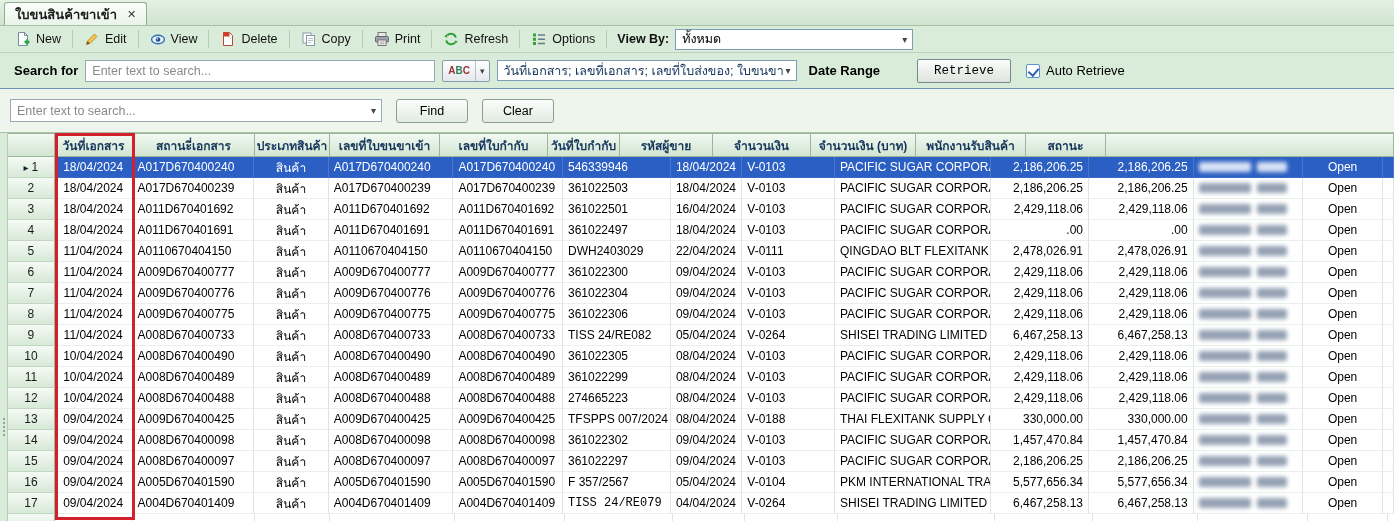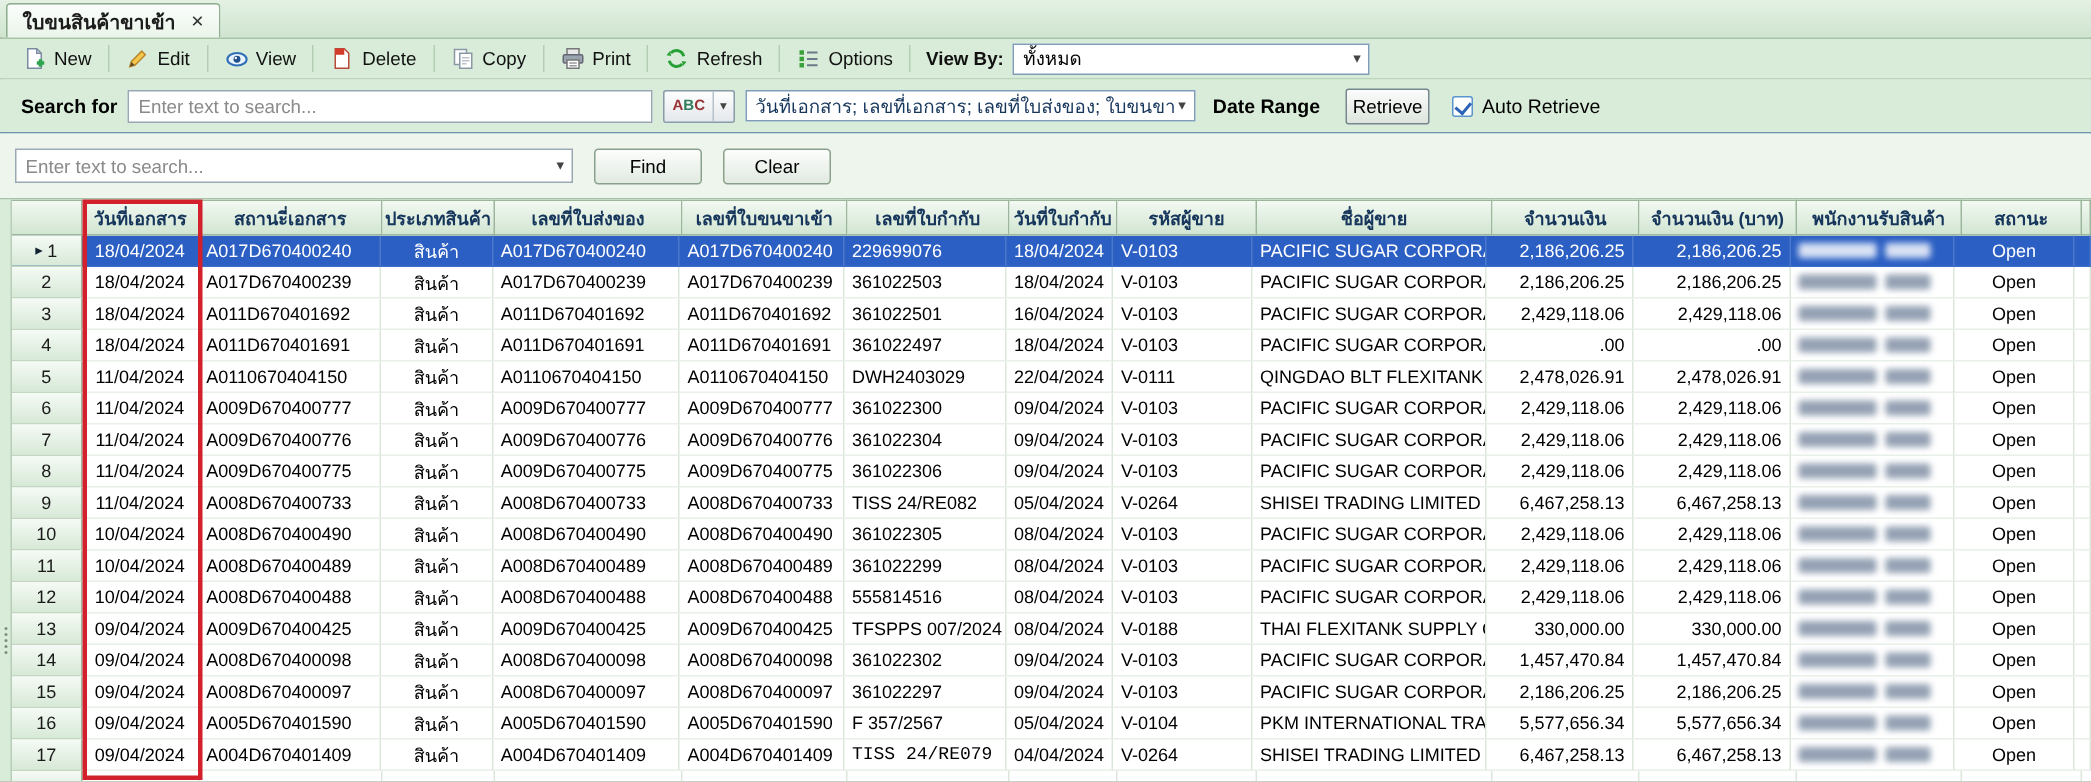--- a/index.html
+++ b/index.html
@@ -48,21 +48,21 @@
   .splitbtn .arr { display:flex; align-items:center; padding:0 4px; font-size:9px; color:#444; }
   .fields-combo { width:300px; margin-left:7px; color:#16365c; }
   .fields-combo .combo-text, .viewby .combo-text { white-space:nowrap; overflow:hidden; }
   .dr-label { font-weight:bold; margin:0 7px 0 12px; white-space:nowrap; }
   .date-combo { width:276px; }
   .sel-text { background:#3297fd; color:#fff; padding:0 2px; }
   .chevron { color:#666; font-size:11px; padding:0 4px; }
   .btn { display:inline-flex; align-items:center; justify-content:center; height:24px;
     border:1px solid #77878f; border-radius:2px; font-size:12.5px; color:#000;
     background:linear-gradient(#fbfcfb,#dde4dd); cursor:default; }
-  .retrieve-btn { width:56px; margin-left:10px; }
+  .retrieve-btn { width:94px; margin-left:30px;font-family:Liberation Mono, monospace; }
   .autoret { display:flex; align-items:center; gap:6px; margin-left:15px; font-size:13px; font-weight:normal; }
   .cb { position:relative; width:14px; height:14px; background:#fff; border:1px solid #5b93cc; border-radius:2px; }
   .cb::after { content:""; position:absolute; left:3px; top:1px; width:5px; height:8px;
     border:solid #2a62b8; border-width:0 2px 2px 0; transform:rotate(40deg); }
 
   
   .findrow { height:44px; display:flex; align-items:center; background:#edf5ed;
     border-bottom:1px solid #a7c2a7; padding-left:10px; }
   .find-combo { width:372px; height:23px; border-color:#9aa8b4; }
   .find-combo .phtext { color:#8a8a8a; font-size:12.5px; }
@@ -253,41 +253,39 @@
           <i></i>
           <i></i>
         </div>
     </div>
     <div class="grid">
       <div class="ghead" id="ghead">
           <div class="hcell" style="width: 47px;"></div>
           <div class="hcell" style="width: 78px;">วันที่เอกสาร</div>
           <div class="hcell" style="width: 122px;">สถานะี่เอกสาร</div>
           <div class="hcell" style="width: 75px;">ประเภทสินค้า</div>
-          <div class="hcell" style="width: 125px;">เลขที่ใบส่งของ</div>
           <div class="hcell" style="width: 110px;">เลขที่ใบขนขาเข้า</div>
           <div class="hcell" style="width: 108px;">เลขที่ใบกำกับ</div>
           <div class="hcell" style="width: 72px;">วันที่ใบกำกับ</div>
           <div class="hcell" style="width: 93px;">รหัสผู้ขาย</div>
-          <div class="hcell" style="width: 157px;">ชื่อผู้ขาย</div>
           <div class="hcell" style="width: 98px;">จำนวนเงิน</div>
           <div class="hcell" style="width: 105px;">จำนวนเงิน (บาท)</div>
           <div class="hcell" style="width: 110px;">พนักงานรับสินค้า</div>
           <div class="hcell" style="width: 80px;">สถานะ</div>
           <div class="hcell" style="flex: 1 1 0%;"></div>
         </div>
       <div class="gbody" id="gbody">
           <div class="row sel">
             <div class="cell rownum" style="width: 47px;"><span class="rowarrow">▸</span>1</div>
             <div class="cell center" style="width: 78px;">18/04/2024</div>
             <div class="cell left" style="width: 122px;">A017D670400240</div>
             <div class="cell center" style="width: 75px;">สินค้า</div>
             <div class="cell left" style="width: 125px;">A017D670400240</div>
             <div class="cell left" style="width: 110px;">A017D670400240</div>
-            <div class="cell left" style="width: 108px;">229699076</div>
+            <div class="cell left" style="width: 108px;">546339946</div>
             <div class="cell center" style="width: 72px;">18/04/2024</div>
             <div class="cell left" style="width: 93px;">V-0103</div>
             <div class="cell left" style="width: 157px;">PACIFIC SUGAR CORPORA...</div>
             <div class="cell right" style="width: 98px;">2,186,206.25</div>
             <div class="cell right" style="width: 105px;">2,186,206.25</div>
             <div class="cell left" style="width: 110px;">
               <span class="pill p1"></span>
               <span class="pill p2"></span>
             </div>
             <div class="cell center" style="width: 80px;">Open</div>
@@ -493,21 +491,21 @@
             <div class="cell center" style="width: 80px;">Open</div>
             <div class="cell" style="flex: 1 1 0%;"></div>
           </div>
           <div class="row">
             <div class="cell rownum" style="width: 47px;">12</div>
             <div class="cell center" style="width: 78px;">10/04/2024</div>
             <div class="cell left" style="width: 122px;">A008D670400488</div>
             <div class="cell center" style="width: 75px;">สินค้า</div>
             <div class="cell left" style="width: 125px;">A008D670400488</div>
             <div class="cell left" style="width: 110px;">A008D670400488</div>
-            <div class="cell left" style="width: 108px;">555814516</div>
+            <div class="cell left" style="width: 108px;">274665223</div>
             <div class="cell center" style="width: 72px;">08/04/2024</div>
             <div class="cell left" style="width: 93px;">V-0103</div>
             <div class="cell left" style="width: 157px;">PACIFIC SUGAR CORPORA...</div>
             <div class="cell right" style="width: 98px;">2,429,118.06</div>
             <div class="cell right" style="width: 105px;">2,429,118.06</div>
             <div class="cell left" style="width: 110px;">
               <span class="pill p1"></span>
               <span class="pill p2"></span>
             </div>
             <div class="cell center" style="width: 80px;">Open</div>

